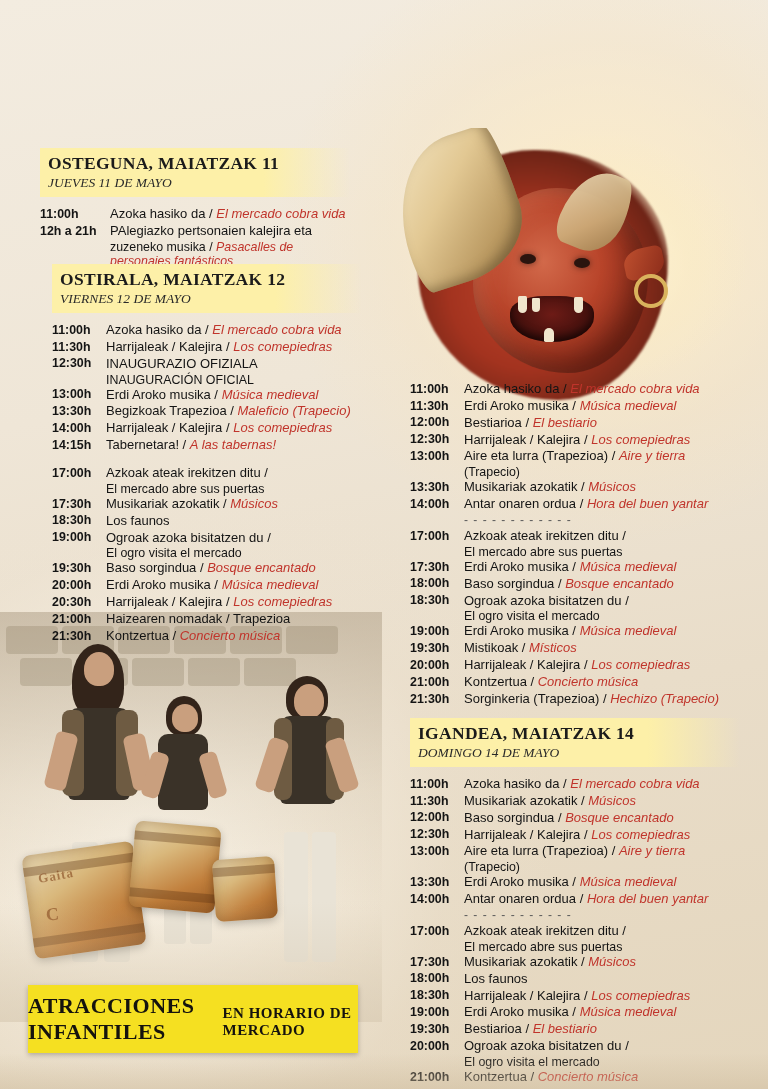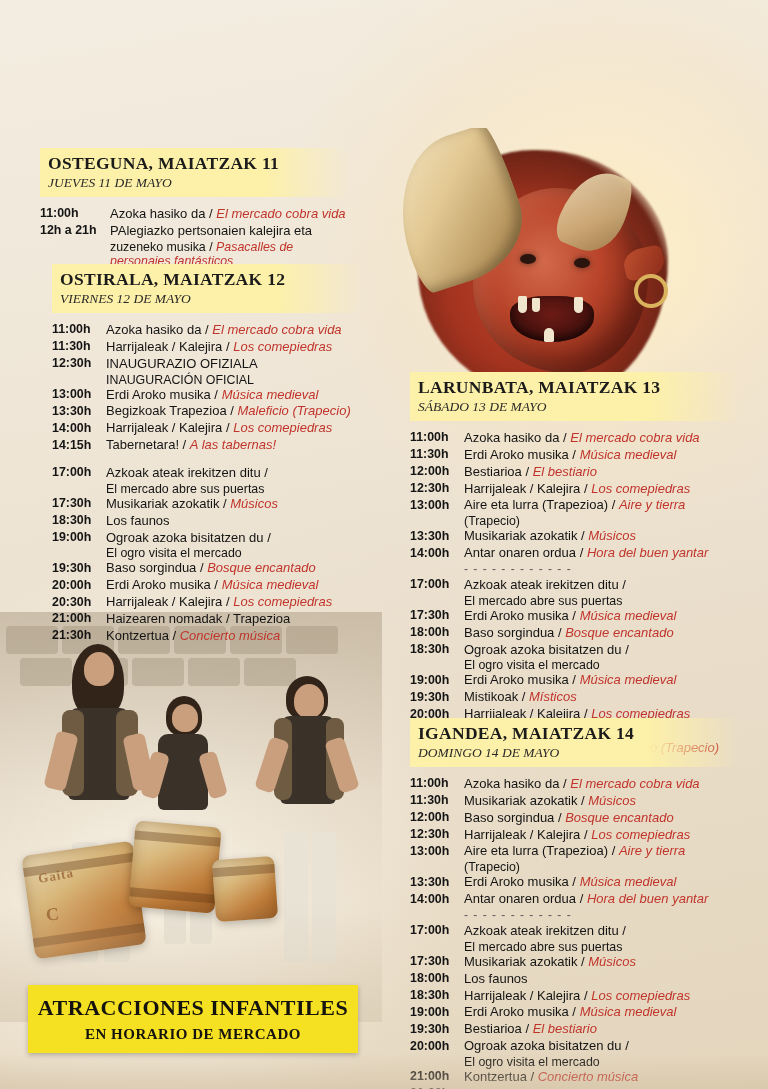--- a/index.html
+++ b/index.html
@@ -135,41 +135,41 @@
   .dayhdr .eu{
     font-family:"Liberation Serif",serif;font-weight:bold;font-size:17.5px;color:#1b1b1b;
     letter-spacing:.3px;
   }
   .dayhdr .es{
     font-family:"Liberation Serif",serif;font-style:italic;font-size:13.5px;color:#2a2a2a;
     margin-top:1px;
   }
   
   .sched{margin-top:9px;}
-  .row{display:flex;align-items:center;margin-bottom:1px;line-height:1.22;}
+  .row{display:flex;align-items:flex-end;margin-bottom:1px;line-height:1.22;}
   .tm{
     font-weight:bold;font-size:12.4px;color:#141414;min-width:54px;flex:0 0 54px;
     white-space:nowrap;
   }
   .tm.wide{min-width:70px;flex:0 0 70px;}
   .ev{font-size:13px;color:#141414;}
   .ev .red{color:#c0342b;font-style:italic;}
   .cont{font-size:12.4px;color:#141414;padding-left:54px;}
   .cont.wide{padding-left:70px;}
   .cont .red{color:#c0342b;font-style:italic;text-align:right;}
   .gap{height:11px;}
   .dashes{
     color:#5a5a5a;font-size:12px;letter-spacing:1px;padding-left:54px;margin:2px 0 2px 0;
     line-height:1;
   }
   
   .kids{
     position:absolute;left:28px;top:985px;width:330px;height:68px;
     background:#f5e021;
-    display:flex;flex-direction:column;align-items:center;justify-content:center;
+    display:flex;align-items:center;justify-content:center;
     box-shadow:0 2px 5px rgba(0,0,0,.25);
   }
   .kids .l1{
     font-family:"Liberation Serif",serif;font-weight:bold;font-size:22px;color:#15130e;
     letter-spacing:.5px;
   }
   .kids .l2{
     font-family:"Liberation Serif",serif;font-weight:bold;font-size:15px;color:#15130e;
     margin-top:5px;letter-spacing:.5px;
   }
@@ -360,24 +360,20 @@
         <span class="ev">Haizearen nomadak / Trapezioa</span>
       </div>
       <div class="row">
         <span class="tm">21:30h</span>
         <span class="ev"><span>Kontzertua /</span> <span class="red">Concierto música</span></span>
       </div>
     </div>
   </div>
 
   <div class="daybox" style="left:410px;top:372px;width:330px;">
-    <div class="dayhdr">
-      <div class="eu">LARUNBATA, MAIATZAK 13</div>
-      <div class="es">SÁBADO 13 DE MAYO</div>
-    </div>
     <div class="sched">
       <div class="row">
         <span class="tm">11:00h</span>
         <span class="ev"><span>Azoka hasiko da /</span> <span class="red">El mercado cobra vida</span></span>
       </div>
       <div class="row">
         <span class="tm">11:30h</span>
         <span class="ev"><span>Erdi Aroko musika /</span> <span class="red">Música medieval</span></span>
       </div>
       <div class="row">

